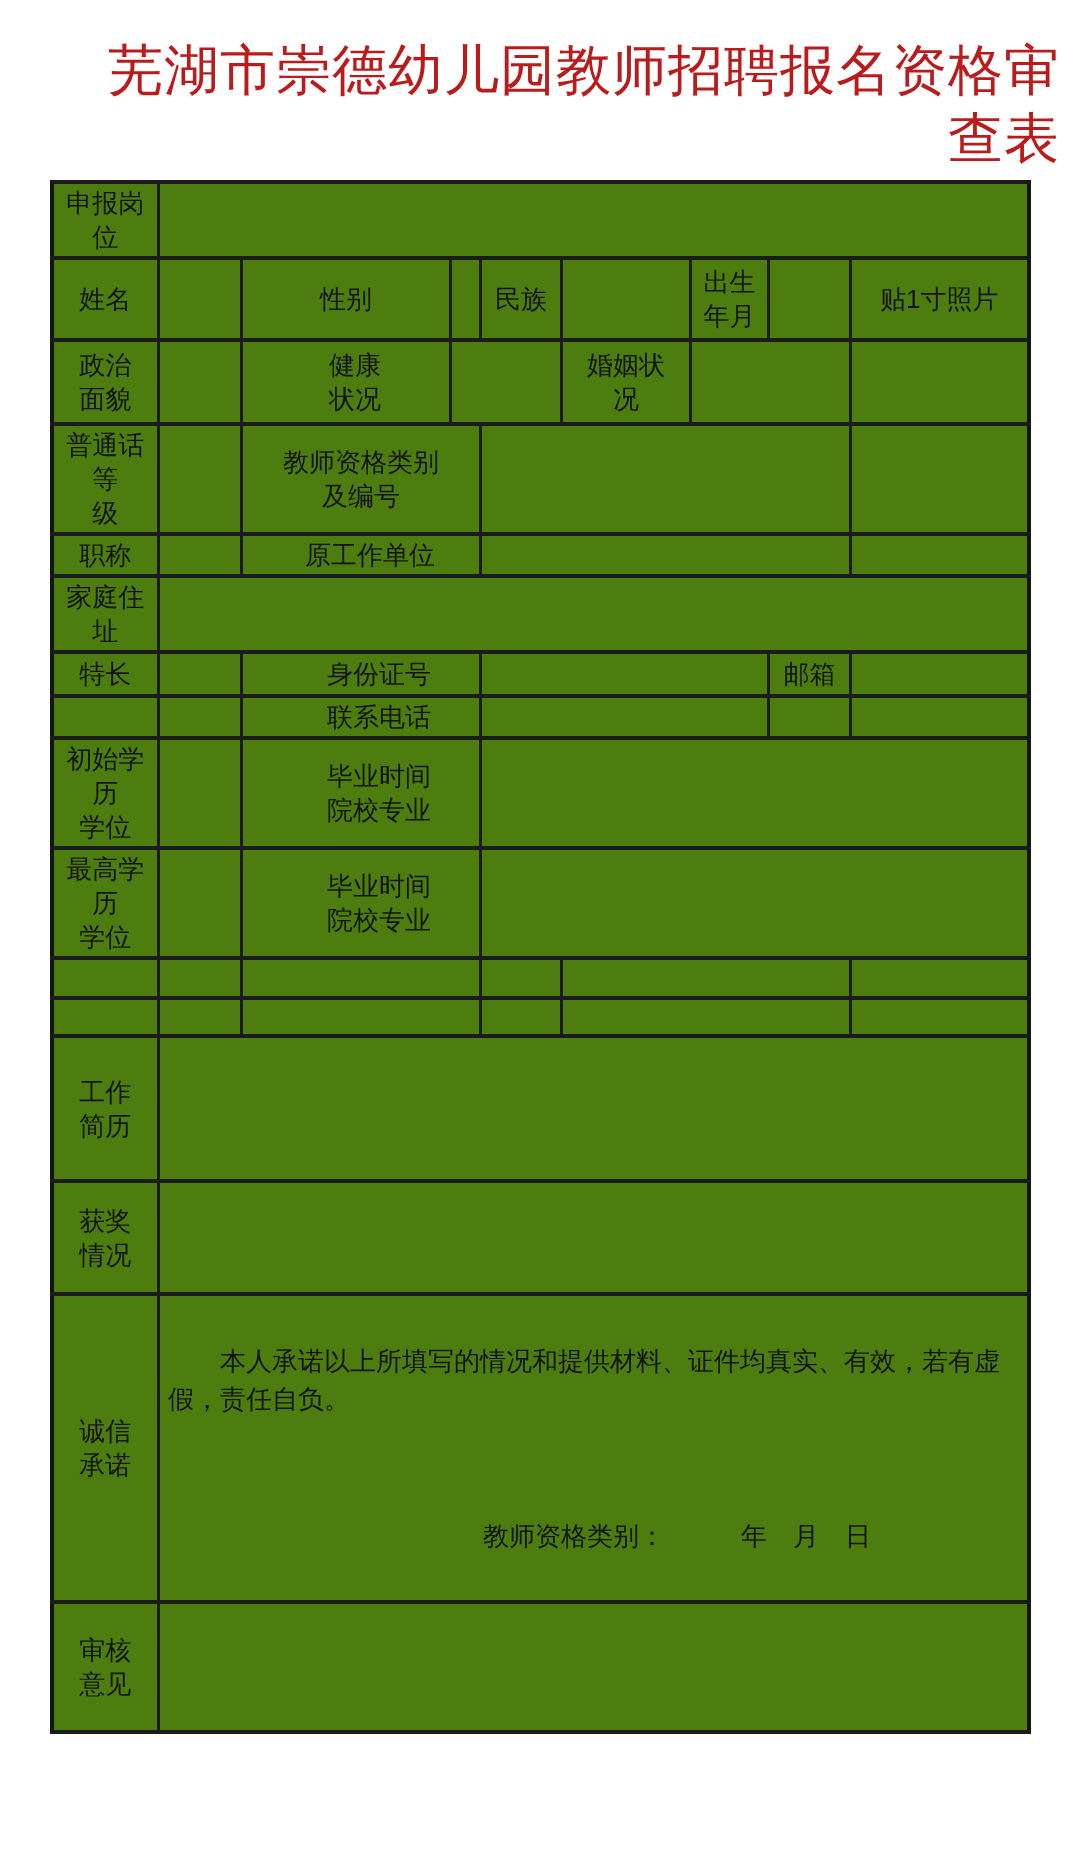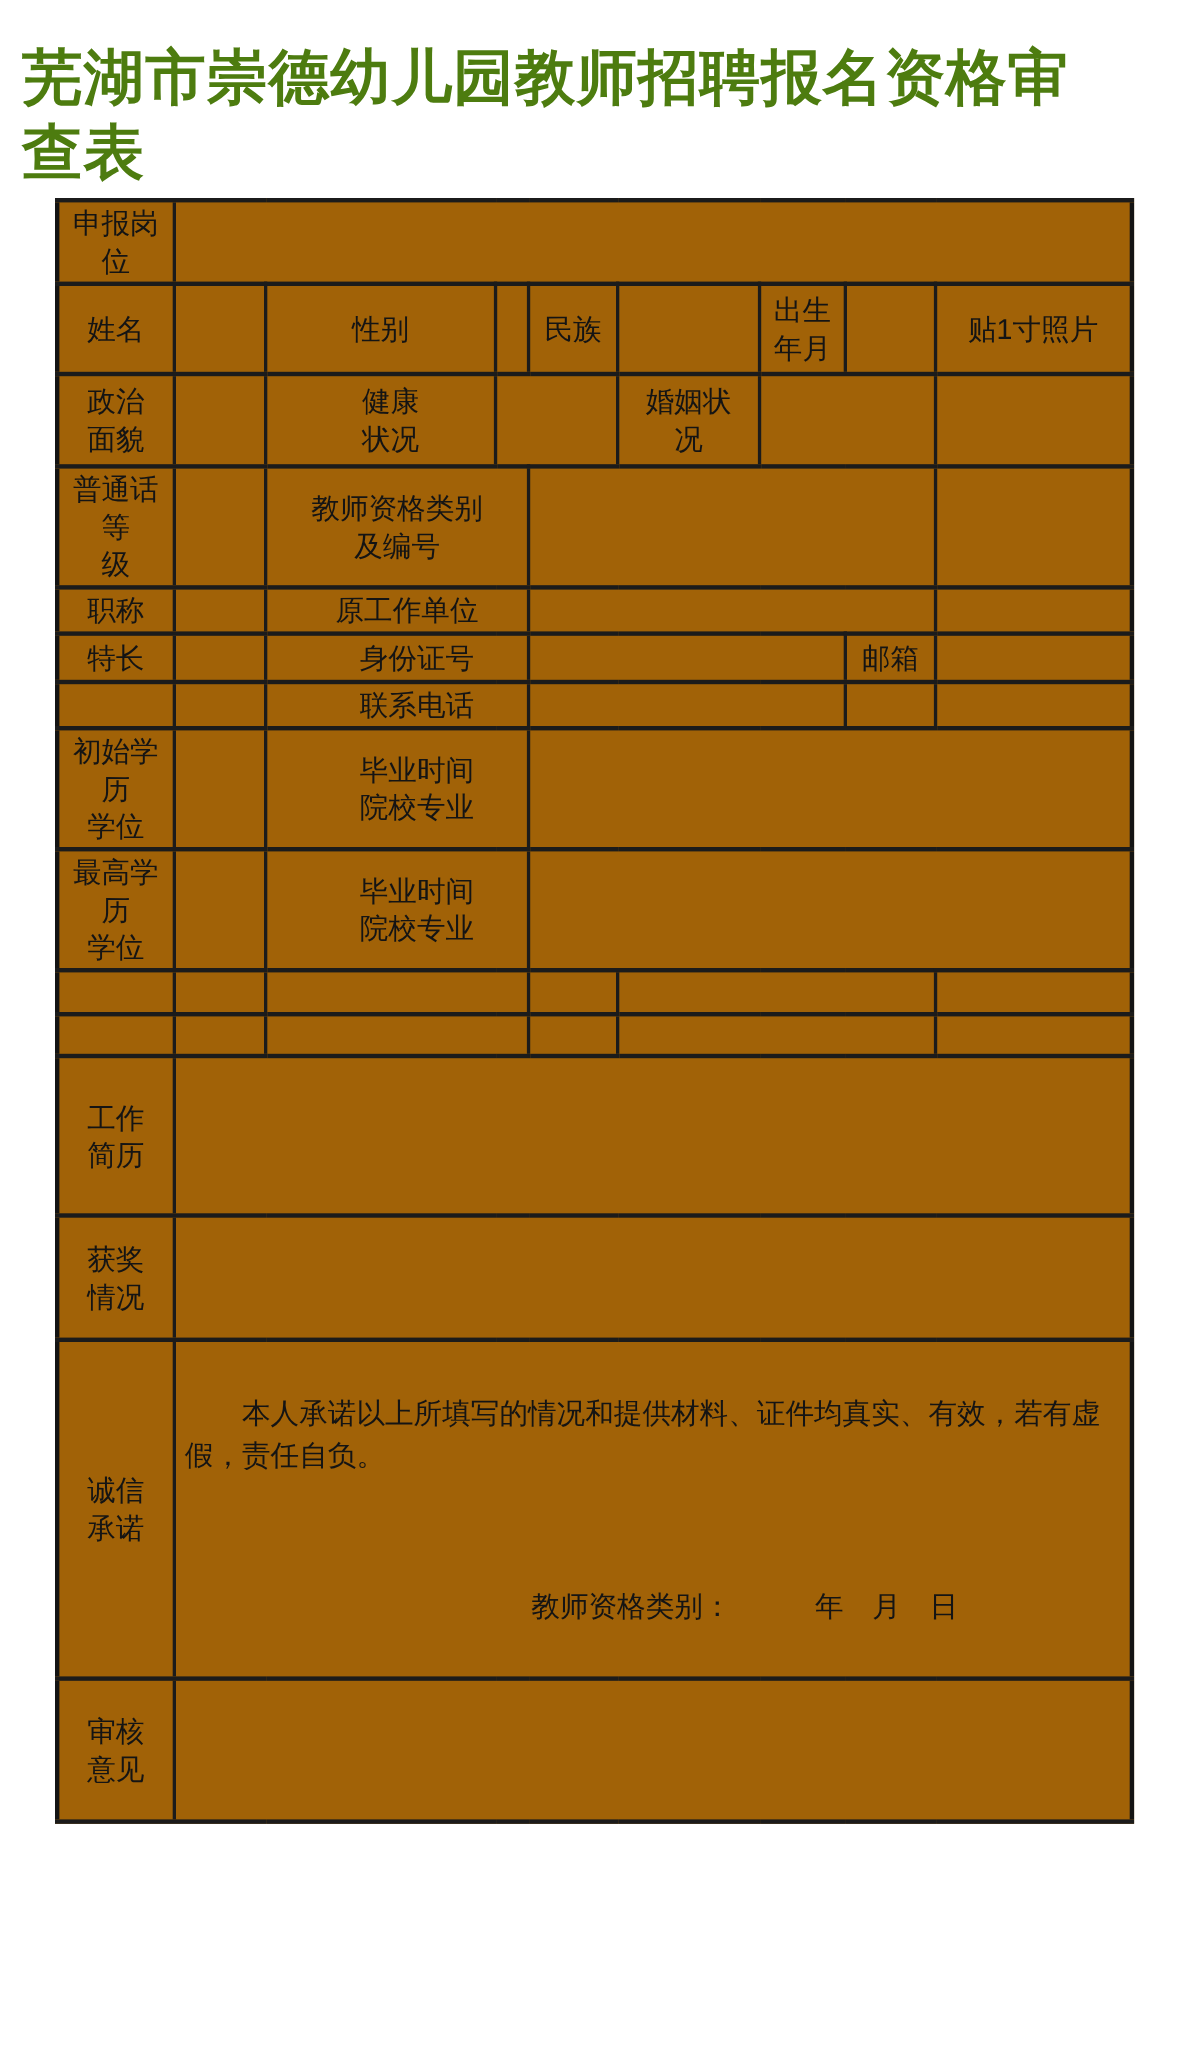--- a/index.html
+++ b/index.html
@@ -2,27 +2,27 @@
 <html><head>
 <meta charset="utf-8">
 <style>
   html,body{margin:0;padding:0;}
   body{
     width:1080px;height:1864px;background:#ffffff;
     font-family:"Liberation Sans","DejaVu Sans",sans-serif;
     color:#151515;overflow:hidden;
   }
   .page-title{
-    margin:36px 20px 8px;text-align:left;
-    font-size:55px;line-height:68px;font-weight:bold;
-    letter-spacing:1px;white-space:pre-line;color:#4d7c0f;
+    margin:36px 20px 8px;text-align:right;
+    font-size:55px;line-height:68px;font-weight:normal;
+    letter-spacing:1px;white-space:pre-line;color:#b91c1c;
   }
   table.form{
     border-collapse:collapse;table-layout:fixed;
-    width:977px;margin:0 auto;background:#a16207;
+    width:977px;margin:0 auto;background:#4d7c0f;
     border:4px solid #141414;
   }
   td{
     border-left:3px solid #1b1b1b;border-right:3px solid #1b1b1b;
     border-top:4px solid #1b1b1b;border-bottom:4px solid #1b1b1b;
     font-size:26px;line-height:34px;
     text-align:center;vertical-align:middle;
     white-space:pre-line;padding:2px 4px;
     overflow:hidden;color:#141414;
   }
@@ -98,20 +98,25 @@
   </tr>
 
   <tr style="height:42px">
     <td>职称</td>
     <td></td>
     <td class="pl22" colspan="2">原工作单位</td>
     <td colspan="4"></td>
     <td></td>
   </tr>
 
+  <tr style="height:66px">
+    <td>家庭住
+址</td>
+    <td colspan="8"></td>
+  </tr>
 
   <tr style="height:44px">
     <td>特长</td>
     <td></td>
     <td class="pl40" colspan="2">身份证号</td>
     <td colspan="3"></td>
     <td>邮箱</td>
     <td></td>
   </tr>
 

